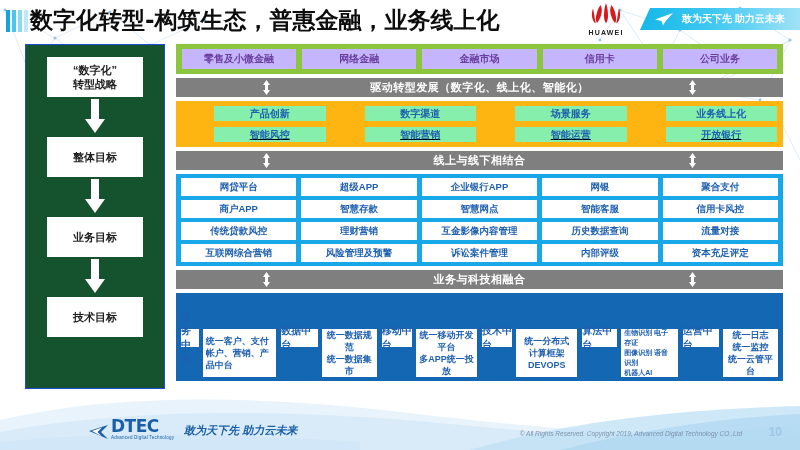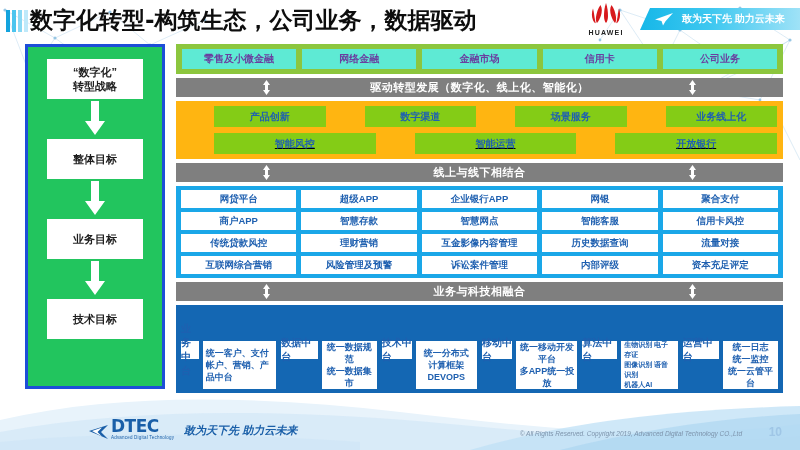--- a/index.html
+++ b/index.html
@@ -40,60 +40,60 @@
   }
   .ribbon-plane { margin-left: 14px; width: 20px; height: 14px; }
   .ribbon-text { margin-left: 8px; font-size: 10px; color: #ffffff; font-weight: bold; white-space: nowrap; }
 
   
   .diagram { position: absolute; left: 0; top: 40px; width: 800px; height: 360px; z-index: 5; }
 
   
   .strategy-col {
     position: absolute; left: 25px; top: 4px; width: 140px; height: 345px;
-    background: #22c55e; border: 3px solid #1d4ed8;
+    background: #14532d; border: 1px solid #1d4ed8;
     display: flex; flex-direction: column; align-items: center;
     padding: 12px 0 12px 0; gap: 0;
   }
   .strategy-box {
     width: 96px; height: 40px; background: #ffffff;
     display: flex; flex-direction: column; align-items: center; justify-content: center;
     font-size: 11px; color: #1e1e1e; font-weight: bold; line-height: 14px; text-align:center;
   }
   .strategy-box span { display:block; }
   .arrow-down { width: 26px; height: 40px; display:flex; align-items:center; justify-content:center; }
 
   
   .stack { position: absolute; left: 176px; top: 4px; width: 607px; }
 
   .band-green {
     background: #8cc63e; padding: 5px 6px;
     display: flex; gap: 6px;
   }
   .band-green .cell {
-    flex: 1; background: #5eead4; height: 20px;
+    flex: 1; background: #c4b5fd; height: 20px;
     display:flex; align-items:center; justify-content:center;
     font-size: 10px; color: #6a3fa0; font-weight: bold;
   }
 
   .connector {
     background: #7f7f7f; height: 19px; margin-top: 4px;
     display: flex; align-items: center; justify-content: center;
     position: relative;
   }
   .connector .ctext { font-size: 11px; color: #ffffff; font-weight: bold; letter-spacing:0.5px; }
   .connector .varrow { position: absolute; width: 9px; height: 15px; }
   .connector .varrow.left { left: 86px; }
   .connector .varrow.right { right: 86px; }
 
   .band-orange { background: #ffb511; padding: 5px 6px; margin-top: 4px; }
   .band-orange .row { display: flex; gap: 7px; }
   .band-orange .row + .row { margin-top: 6px; text-decoration: underline; }
   .band-orange .cell {
-    flex: 1; background: #84cc16; height: 21px;
+    flex: 1; background: #86efac; height: 15px;
     display:flex; align-items:center; justify-content:center;
     font-size: 10px; color: #1f60b0; font-weight: bold; margin-left: 32px;
   }
 
   .band-blue { background: #1aa7e8; padding: 4px 5px; margin-top: 4px; }
   .band-blue .row { display: flex; gap: 5px; border-radius: 6px; }
   .band-blue .row + .row { margin-top: 4px; }
   .band-blue .cell {
     flex: 1; background: #ffffff; height: 18px;
     display:flex; align-items:center; justify-content:center;
@@ -177,21 +177,21 @@
   <path d="M0,52 C120,40 240,44 360,52 L360,60 L0,60 Z" fill="#cfe6f7" opacity="0.7"></path>
 </svg>
 
 <div class="header">
   <div class="title-bars">
     <i></i>
       <i></i>
       <i></i>
       <i></i>
   </div>
-  <div class="page-title">数字化转型-构筑生态，公司业务，数据驱动</div>
+  <div class="page-title">数字化转型-构筑生态，普惠金融，业务线上化</div>
 
   <div class="huawei-logo">
     <svg class="huawei-mark" viewBox="0 0 46 22">
       <g fill="#d7191c">
         <path d="M23,1 C21.5,5 21,10 21,14 C21,17 21.7,19.5 23,21 C24.3,19.5 25,17 25,14 C25,10 24.5,5 23,1 Z"></path>
         <path d="M17.5,3 C15,6.5 13.5,11 13,15 C12.7,17.6 13,19.8 14,21 C15.6,19.2 17,16.4 18,13.2 C19,10 19.3,6.2 17.5,3 Z"></path>
         <path d="M28.5,3 C31,6.5 32.5,11 33,15 C33.3,17.6 33,19.8 32,21 C30.4,19.2 29,16.4 28,13.2 C27,10 26.7,6.2 28.5,3 Z"></path>
         <path d="M10,6.5 C8.5,10.5 8.6,15 10,18.2 C10.9,20.2 12,21.2 12.7,21.3 C12.3,19.3 11.6,16 11.2,12.8 C10.9,10.4 10.5,8.2 10,6.5 Z"></path>
         <path d="M36,6.5 C37.5,10.5 37.4,15 36,18.2 C35.1,20.2 34,21.2 33.3,21.3 C33.7,19.3 34.4,16 34.8,12.8 C35.1,10.4 35.5,8.2 36,6.5 Z"></path>
       </g>
@@ -262,20 +262,21 @@
 
     <div class="band-orange" id="capability-band">
         <div class="row">
           <div class="cell">产品创新</div>
           <div class="cell">数字渠道</div>
           <div class="cell">场景服务</div>
           <div class="cell">业务线上化</div>
         </div>
         <div class="row">
           <div class="cell">智能风控</div>
+          <div class="cell">智能营销</div>
           <div class="cell">智能运营</div>
           <div class="cell">开放银行</div>
         </div>
       </div>
 
     <div class="connector">
       <svg class="varrow left" viewBox="0 0 9 15">
         <path d="M4.5,0 L8,5 L6,5 L6,10 L8,10 L4.5,15 L1,10 L3,10 L3,5 L1,5 Z" fill="#ffffff"></path>
       </svg>
       <span class="ctext">线上与线下相结合</span>
@@ -329,26 +330,26 @@
       <div class="cols" id="platform-cols">
           <div class="col">
             <div class="head">业务中台</div>
             <div class="body left">统一客户、支付帐户、营销、产品中台</div>
           </div>
           <div class="col">
             <div class="head">数据中台</div>
             <div class="body">统一数据规范<br>统一数据集市</div>
           </div>
           <div class="col">
+            <div class="head">移动中台</div>
+            <div class="body">统一移动开发平台<br>多APP统一投放</div>
+          </div>
+          <div class="col">
             <div class="head">技术中台</div>
             <div class="body">统一分布式<br>计算框架DEVOPS</div>
-          </div>
-          <div class="col">
-            <div class="head">移动中台</div>
-            <div class="body">统一移动开发平台<br>多APP统一投放</div>
           </div>
           <div class="col">
             <div class="head">算法中台</div>
             <div class="body small">生物识别 电子存证<br>图像识别 语音识别<br>机器人AI</div>
           </div>
           <div class="col">
             <div class="head">运营中台</div>
             <div class="body">统一日志<br>统一监控<br>统一云管平台</div>
           </div>
         </div>

